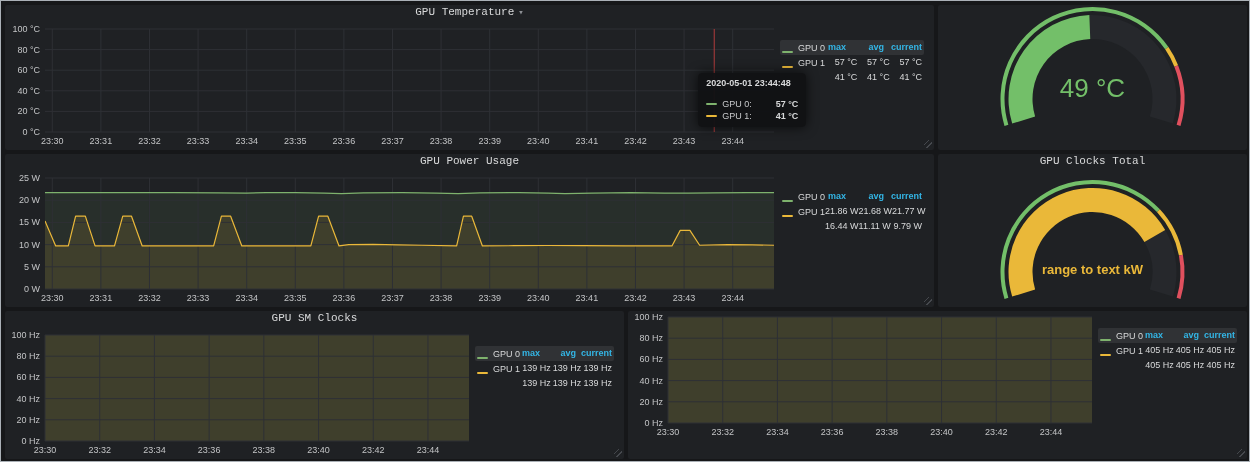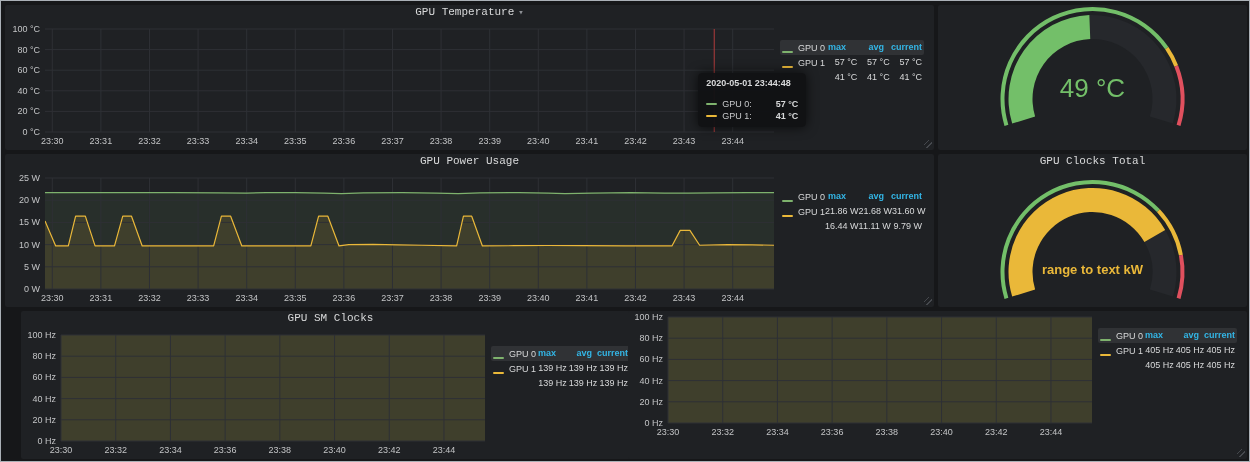--- a/index.html
+++ b/index.html
@@ -236,21 +236,21 @@
           <span class="lval lhead">avg</span>
           <span class="lval lhead">current</span>
         </div>
         <div class="legend-row">
           <span class="lname">
               <i class="dash c-green"></i>
               <span>GPU 0</span>
             </span>
           <span class="lval">21.86 W</span>
           <span class="lval">21.68 W</span>
-          <span class="lval">31.60 W</span>
+          <span class="lval">21.77 W</span>
         </div>
         <div class="legend-row">
           <span class="lname">
               <i class="dash c-yellow"></i>
               <span>GPU 1</span>
             </span>
           <span class="lval">16.44 W</span>
           <span class="lval">11.11 W</span>
           <span class="lval">9.79 W</span>
         </div>
@@ -268,21 +268,21 @@
           <path d="M66.51996245140073,126.89819683449174 A92,92 0 0 1 221.87208187338013,37.350158946358306 L218.9428609223636,40.07406507912533 A88,88 0 0 0 70.34518147525287,125.7287100156008 Z" fill="#73bf69"></path>
           <path d="M221.87208187338013,37.350158946358306 A92,92 0 0 1 244.86440398703127,82.72937487904375 L240.93551685716034,83.48027162343315 A88,88 0 0 0 218.9428609223636,40.07406507912533 Z" fill="#eab839"></path>
           <path d="M244.86440398703127,82.72937487904375 A92,92 0 0 1 242.48003754859926,126.89819683449178 L238.6548185247471,125.72871001560084 A88,88 0 0 0 240.93551685716034,83.48027162343315 Z" fill="#e0505e"></path>
           <path d="M227.18741996292522,57.898468209181026 A84,84 0 0 1 234.82959950089497,124.5592231967099 L211.87828535778212,117.54230228336421 A60,60 0 0 0 206.41958568780373,69.92747729227216 Z" fill="#26282c"></path>
           <path d="M74.17040049910501,124.55922319670985 A84,84 0 0 1 227.18741996292522,57.898468209181026 L206.41958568780373,69.92747729227216 A60,60 0 0 0 97.12171464221787,117.54230228336418 Z" fill="#eab839"></path>
           <text x="154.5" y="102" fill="#eab839" font-size="13" font-weight="700" text-anchor="middle">range to text kW</text>
         </svg>
       </div>
   </div>
 
-  <div class="panel" style="left:20px;top:310px;width:619px;height:148px">
+  <div class="panel" style="left:4px;top:310px;width:619px;height:148px">
     <div class="panel-header">
       <span>GPU SM Clocks</span>
     </div>
     <div class="graph-body">
       <div class="chart">
           <svg width="466" height="128">
             <defs>
               <clipPath id="clip2">
                 <rect x="36" y="6" width="424" height="106"></rect>
               </clipPath>

